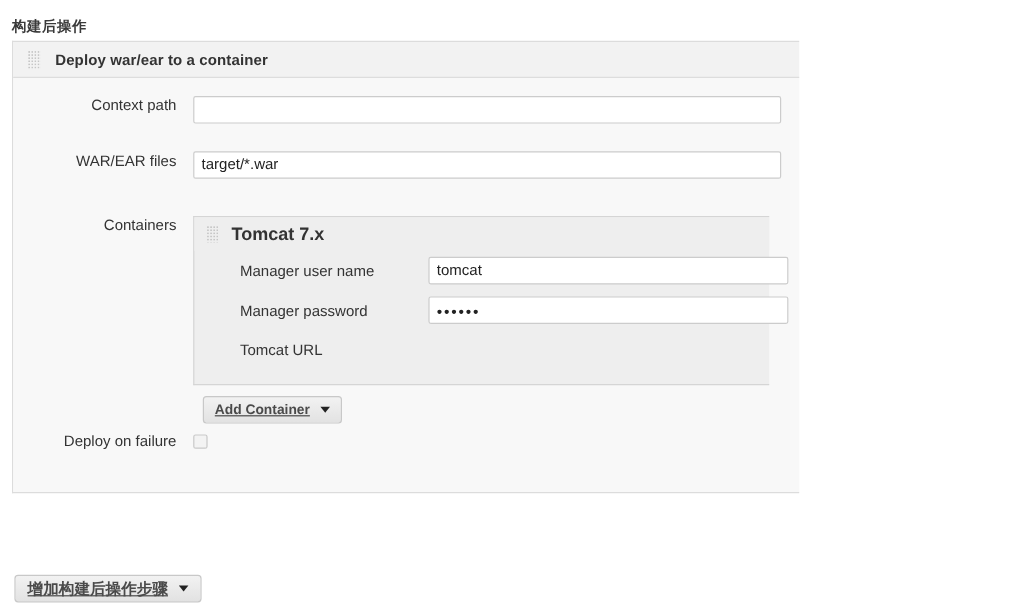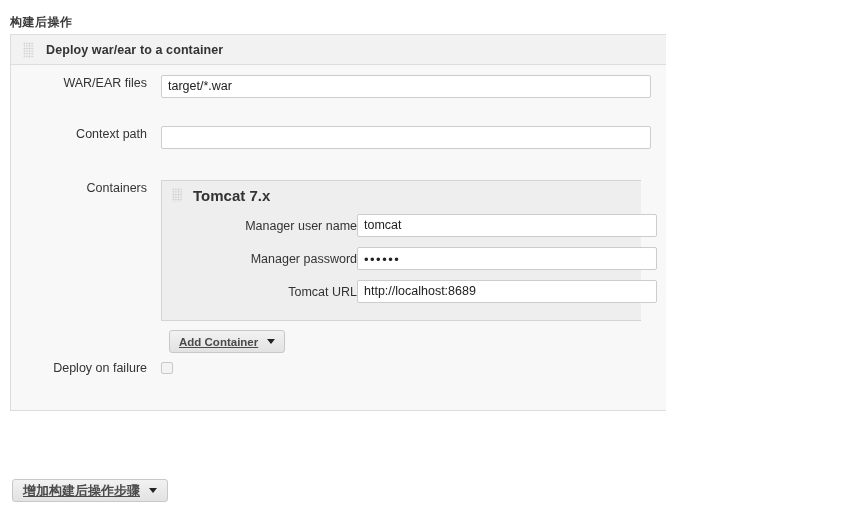--- a/index.html
+++ b/index.html
@@ -163,21 +163,21 @@
   .nested-body { padding-bottom: 12px; }
 
   .nested-row {
     display: flex;
     align-items: center;
     min-height: 33px;
   }
   .nested-label {
     width: 195px;
     flex: 0 0 195px;
-    text-align: right;
+    text-align: left;
     padding-left: 38px;
     box-sizing: border-box;
     color: #333333;
     font-size: 12.5px;
   }
   .nested-field { flex: 1 1 auto; }
   .nested-input {
     width: 300px;
     height: 23px;
     line-height: 23px;
@@ -246,34 +246,34 @@
 
   <div class="outer-block">
 
     <div class="block-header">
       <span class="grip"></span>
       <span class="block-title">Deploy war/ear to a container</span>
     </div>
 
     <div class="block-body">
 
+      <div class="form-row outer-row-context">
+        <div class="row-label">Context path</div>
+        <div class="row-field">
+          <input class="text-input empty" type="text" value="" style="">
+        </div>
+      </div>
+
       <div class="form-row outer-row-warear">
         <div class="row-label">WAR/EAR files</div>
         <div class="row-field">
           <input class="text-input" type="text" value="target/*.war" style="">
         </div>
       </div>
 
-      <div class="form-row outer-row-context">
-        <div class="row-label">Context path</div>
-        <div class="row-field">
-          <input class="text-input empty" type="text" value="" style="">
-        </div>
-      </div>
-
       <div class="form-row outer-row-containers">
         <div class="row-label">Containers</div>
         <div class="row-field nested-wrap">
 
           <div class="nested-block">
             <div class="nested-header">
               <span class="grip small"></span>
               <span class="nested-title">Tomcat 7.x</span>
             </div>
 
@@ -288,23 +288,20 @@
 
               <div class="nested-row">
                 <div class="nested-label">Manager password</div>
                 <div class="nested-field">
                   <div class="text-input nested-input pwd-dots">••••••</div>
                 </div>
               </div>
 
               <div class="nested-row">
                 <div class="nested-label">Tomcat URL</div>
-                <div class="nested-field">
-                  <input class="text-input nested-input" type="text" value="http://localhost:8689" style="">
-                </div>
               </div>
 
             </div>
           </div>
 
           <div class="add-container-wrap">
             <div class="btn">
               <span>Add Container</span>
               <span class="caret"></span>
             </div>

